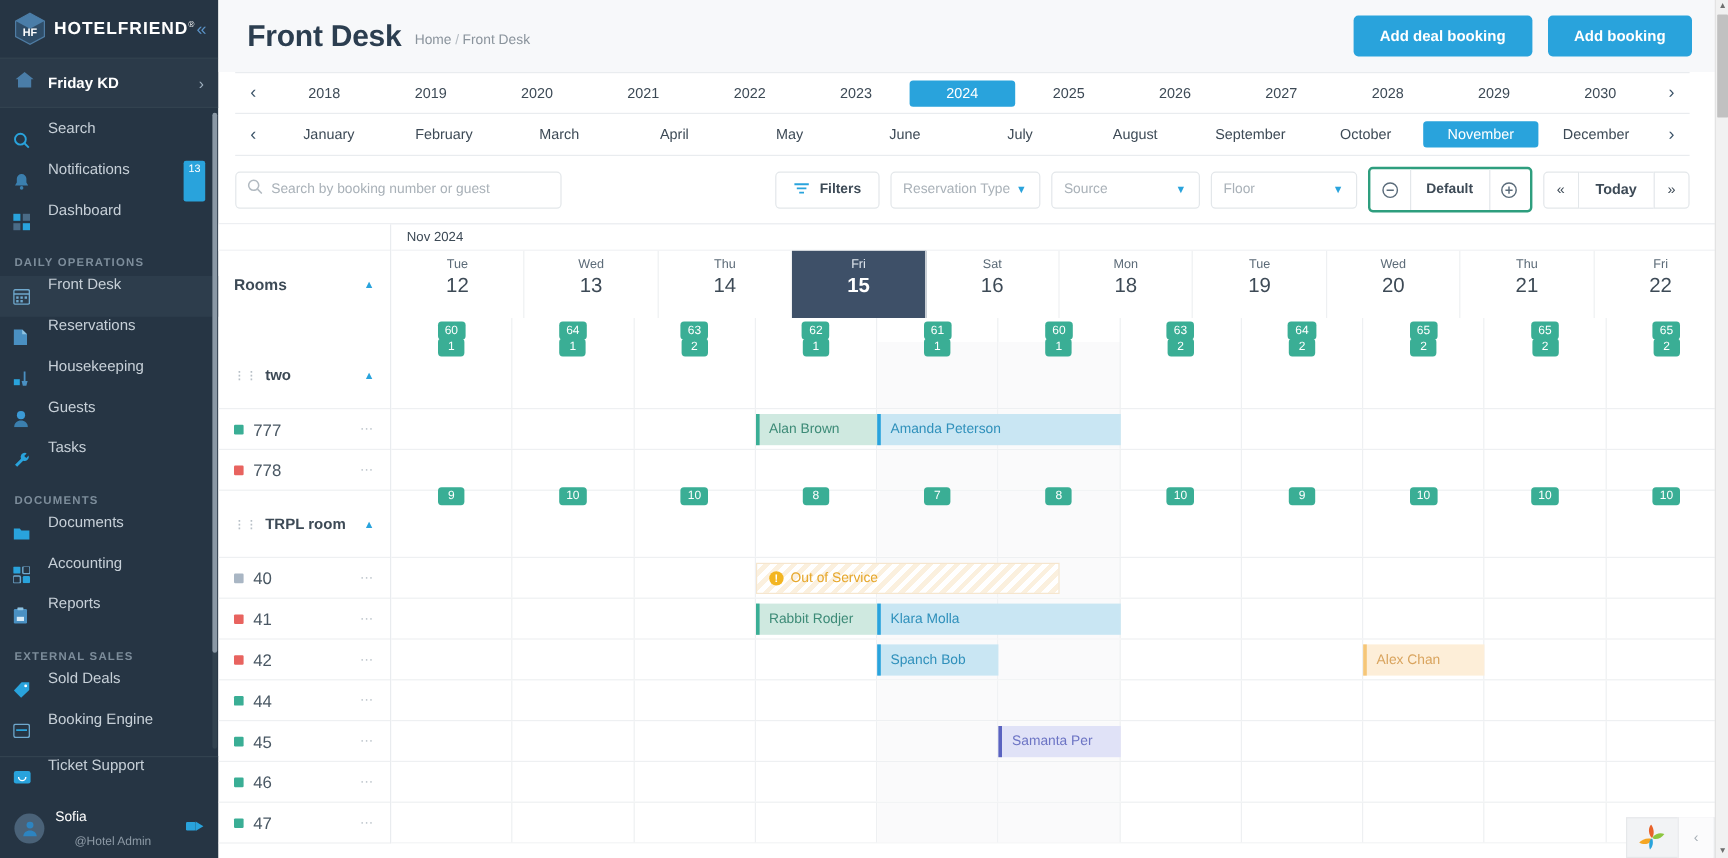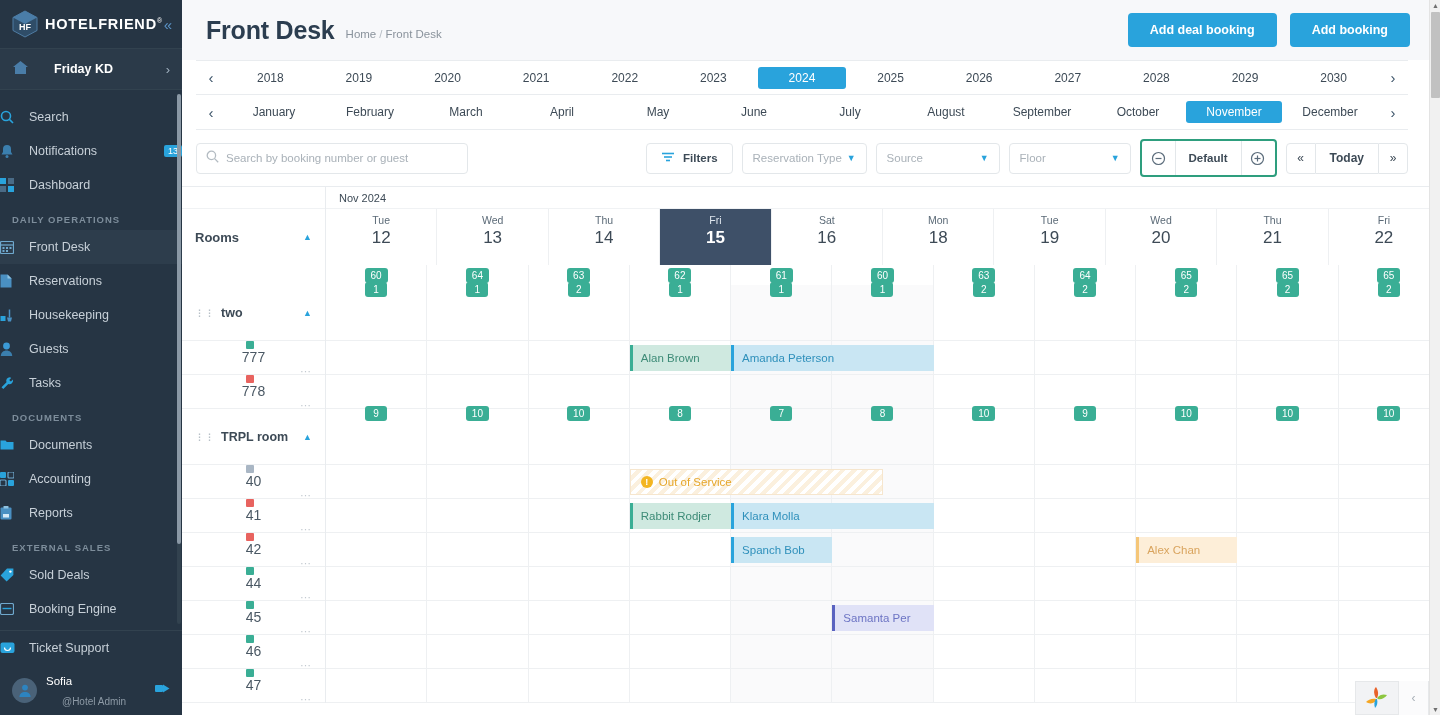--- a/index.html
+++ b/index.html
@@ -31,26 +31,26 @@
   .brand-reg { font-size: 7px; vertical-align: super; font-weight: normal; }
   .brand-collapse {
     margin-left: auto; color: #5b93c7; font-size: 15px; cursor: pointer; line-height: 1;
   }
   .hotel-row {
     height: 42px; display: flex; align-items: center; padding: 0 12px;
     border-top: 1px solid #32424f; border-bottom: 1px solid #32424f;
     background: #2b3a49; cursor: pointer;
   }
   .hotel-icon { width: 20px; flex: 0 0 20px; }
-  .hotel-name { color: #ffffff; font-size: 12.5px; font-weight: bold; margin-left: 22px; }
+  .hotel-name { color: #ffffff; font-size: 12.5px; font-weight: bold; margin-left: 8px; }
   .hotel-arrow { margin-left: auto; color: #9fb0bf; font-size: 13px; }
 
   .nav { padding-top: 10px; }
   .nav-item {
-    height: 34px; display: flex; align-items: center; padding: 0 0;
+    height: 34px; display: flex; padding: 0 11px;
     font-size: 12.5px; color: #c7d0d8; cursor: pointer; position: relative;
   }
   .nav-item.active { background: #2d3d4c; }
   .nav-item .ico { width: 20px; flex: 0 0 20px; display: flex; align-items: center; }
   .nav-item .lbl { margin-left: 9px; white-space: nowrap; }
   .badge-count {
     margin-left: auto; background: #29a3dc; color: #fff; font-size: 9px;
     border-radius: 2px; padding: 1px 4px; min-width: 17px; text-align: center;
   }
   .nav-group {
@@ -203,21 +203,21 @@
   .group-row-left {
     height: 56px; display: flex; align-items: center; padding: 0 13px;
     font-size: 12.5px; font-weight: bold; color: #3d4a56;
     border-bottom: 1px solid #eef0f2;
   }
   .drag-dots { color: #b8c0c7; font-size: 9px; letter-spacing: 1px; margin-right: 6px; }
   .group-row-left .caret-up { margin-left: auto; color: #29a3dc; font-size: 9px; }
 
   .room-row-left {
     height: 34px; display: flex; align-items: center; padding: 0 13px;
-    font-size: 14px; color: #4a5864; border-bottom: 1px solid #eef0f2; flex-direction: column;
+    font-size: 14px; color: #4a5864; border-bottom: 1px solid #eef0f2;
   }
   .room-dot { width: 8px; height: 8px; border-radius: 1px; margin-right: 8px; flex:0 0 8px;}
   .room-more { margin-left: auto; color: #c3cad0; letter-spacing: 1px; font-size: 11px; cursor: pointer; }
 
   .cal-row { height: 34px; display: flex; border-bottom: 1px solid #eef0f2; position: relative; }
   .cal-row .c { flex: 1; border-right: 1px solid #eef0f2; }
   .cal-group-row { height: 56px; display: flex; border-bottom: 1px solid #eef0f2; position: relative; }
   .cal-group-row .c { flex: 1; border-right: 1px solid #eef0f2; }
 
   

